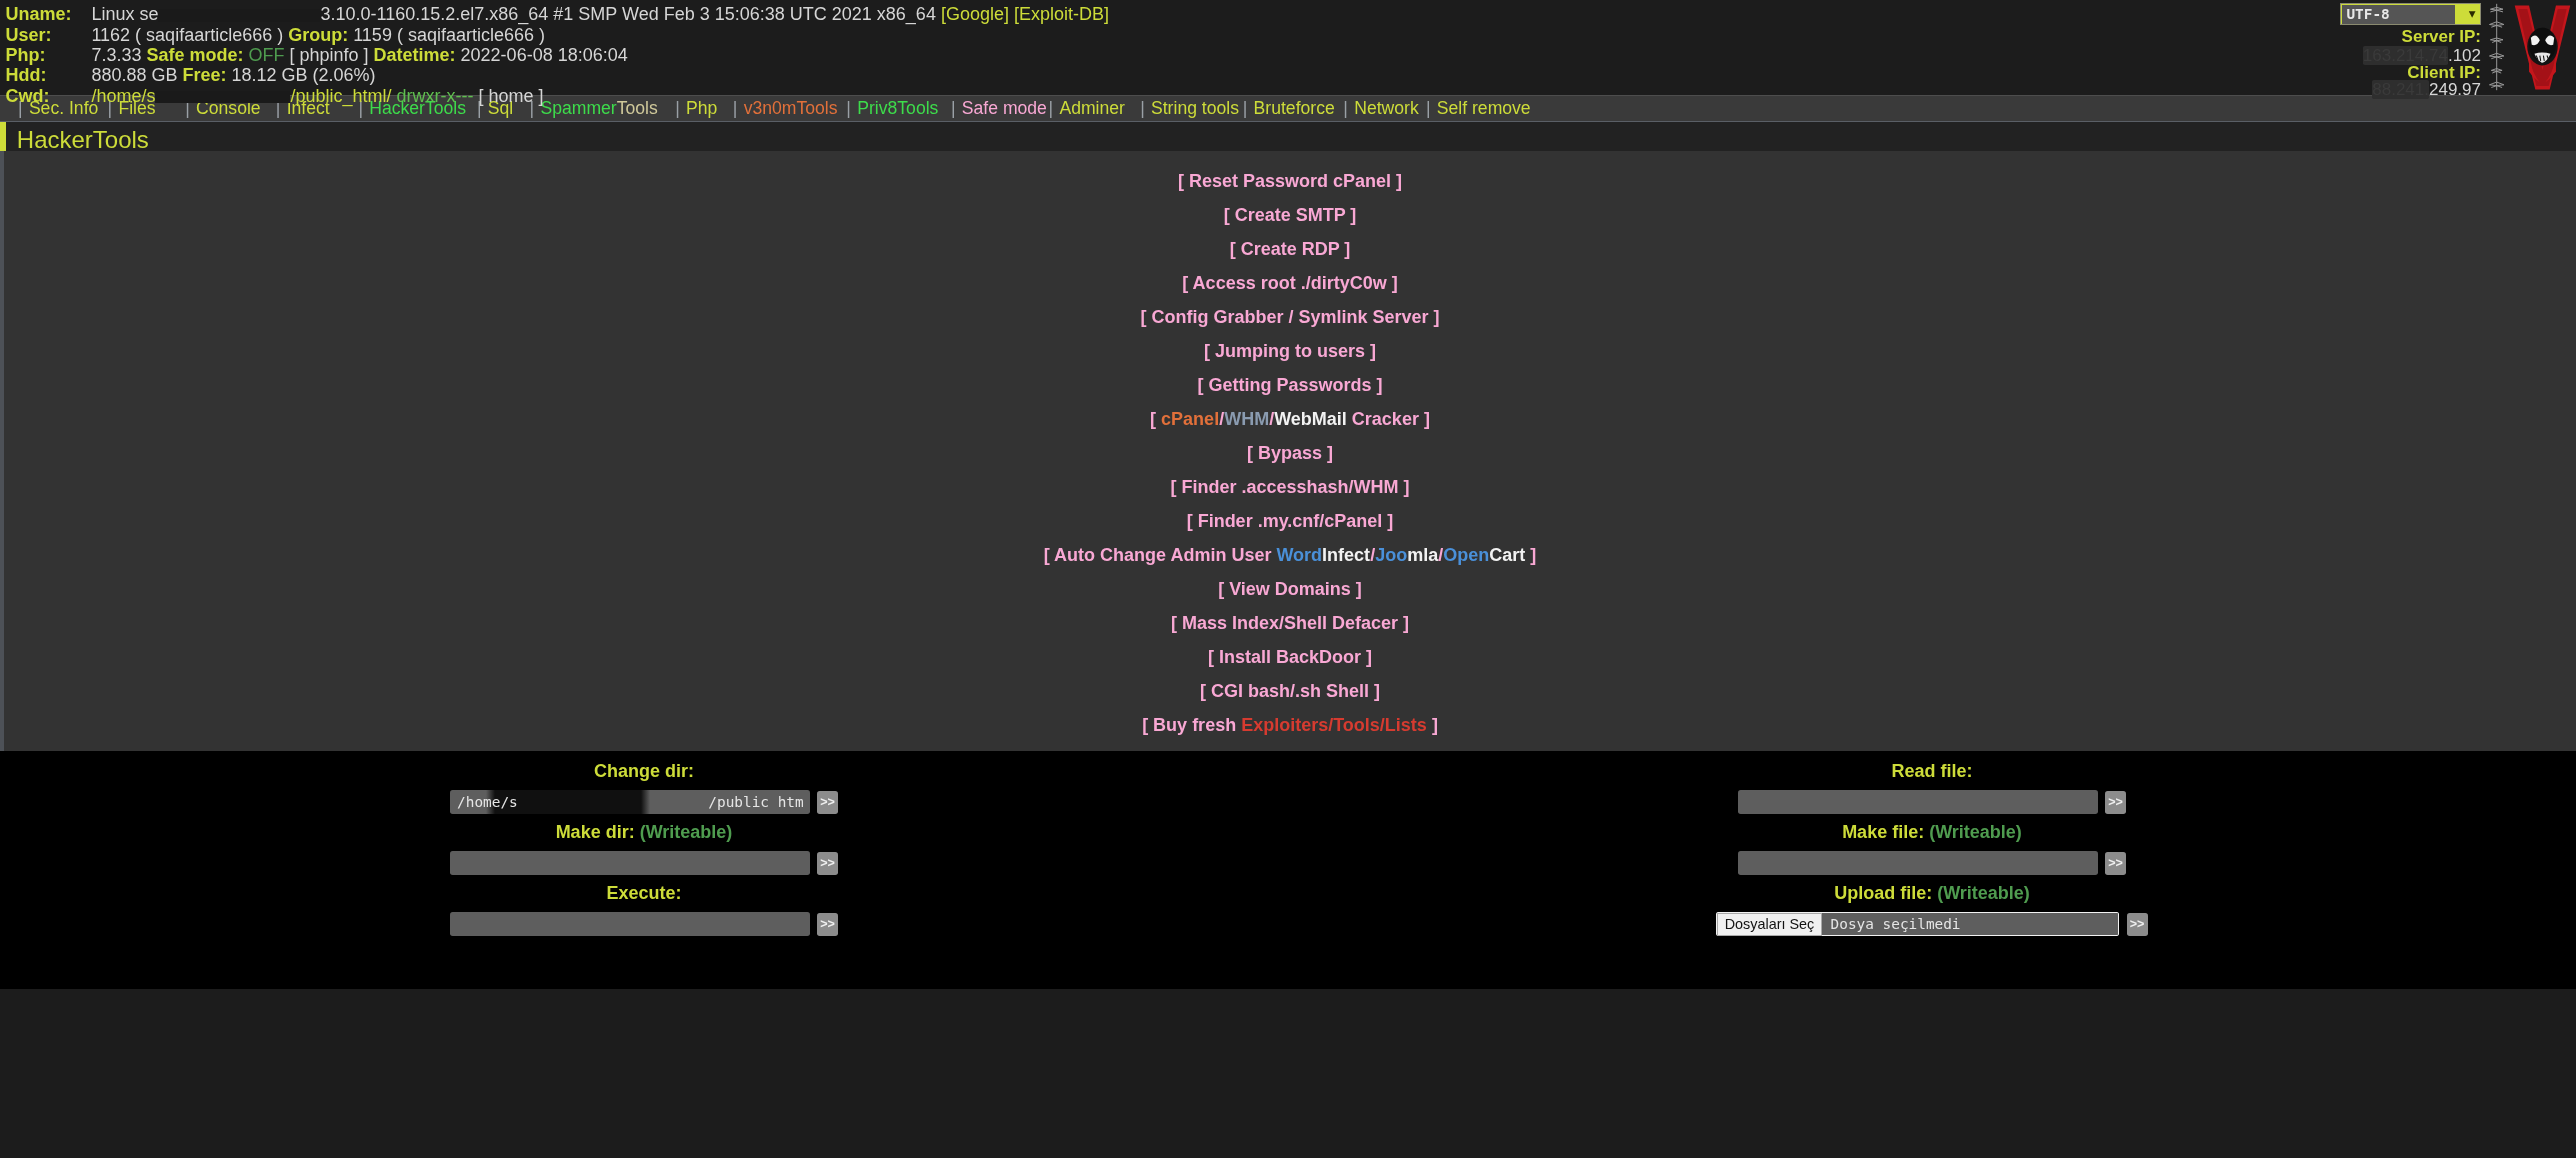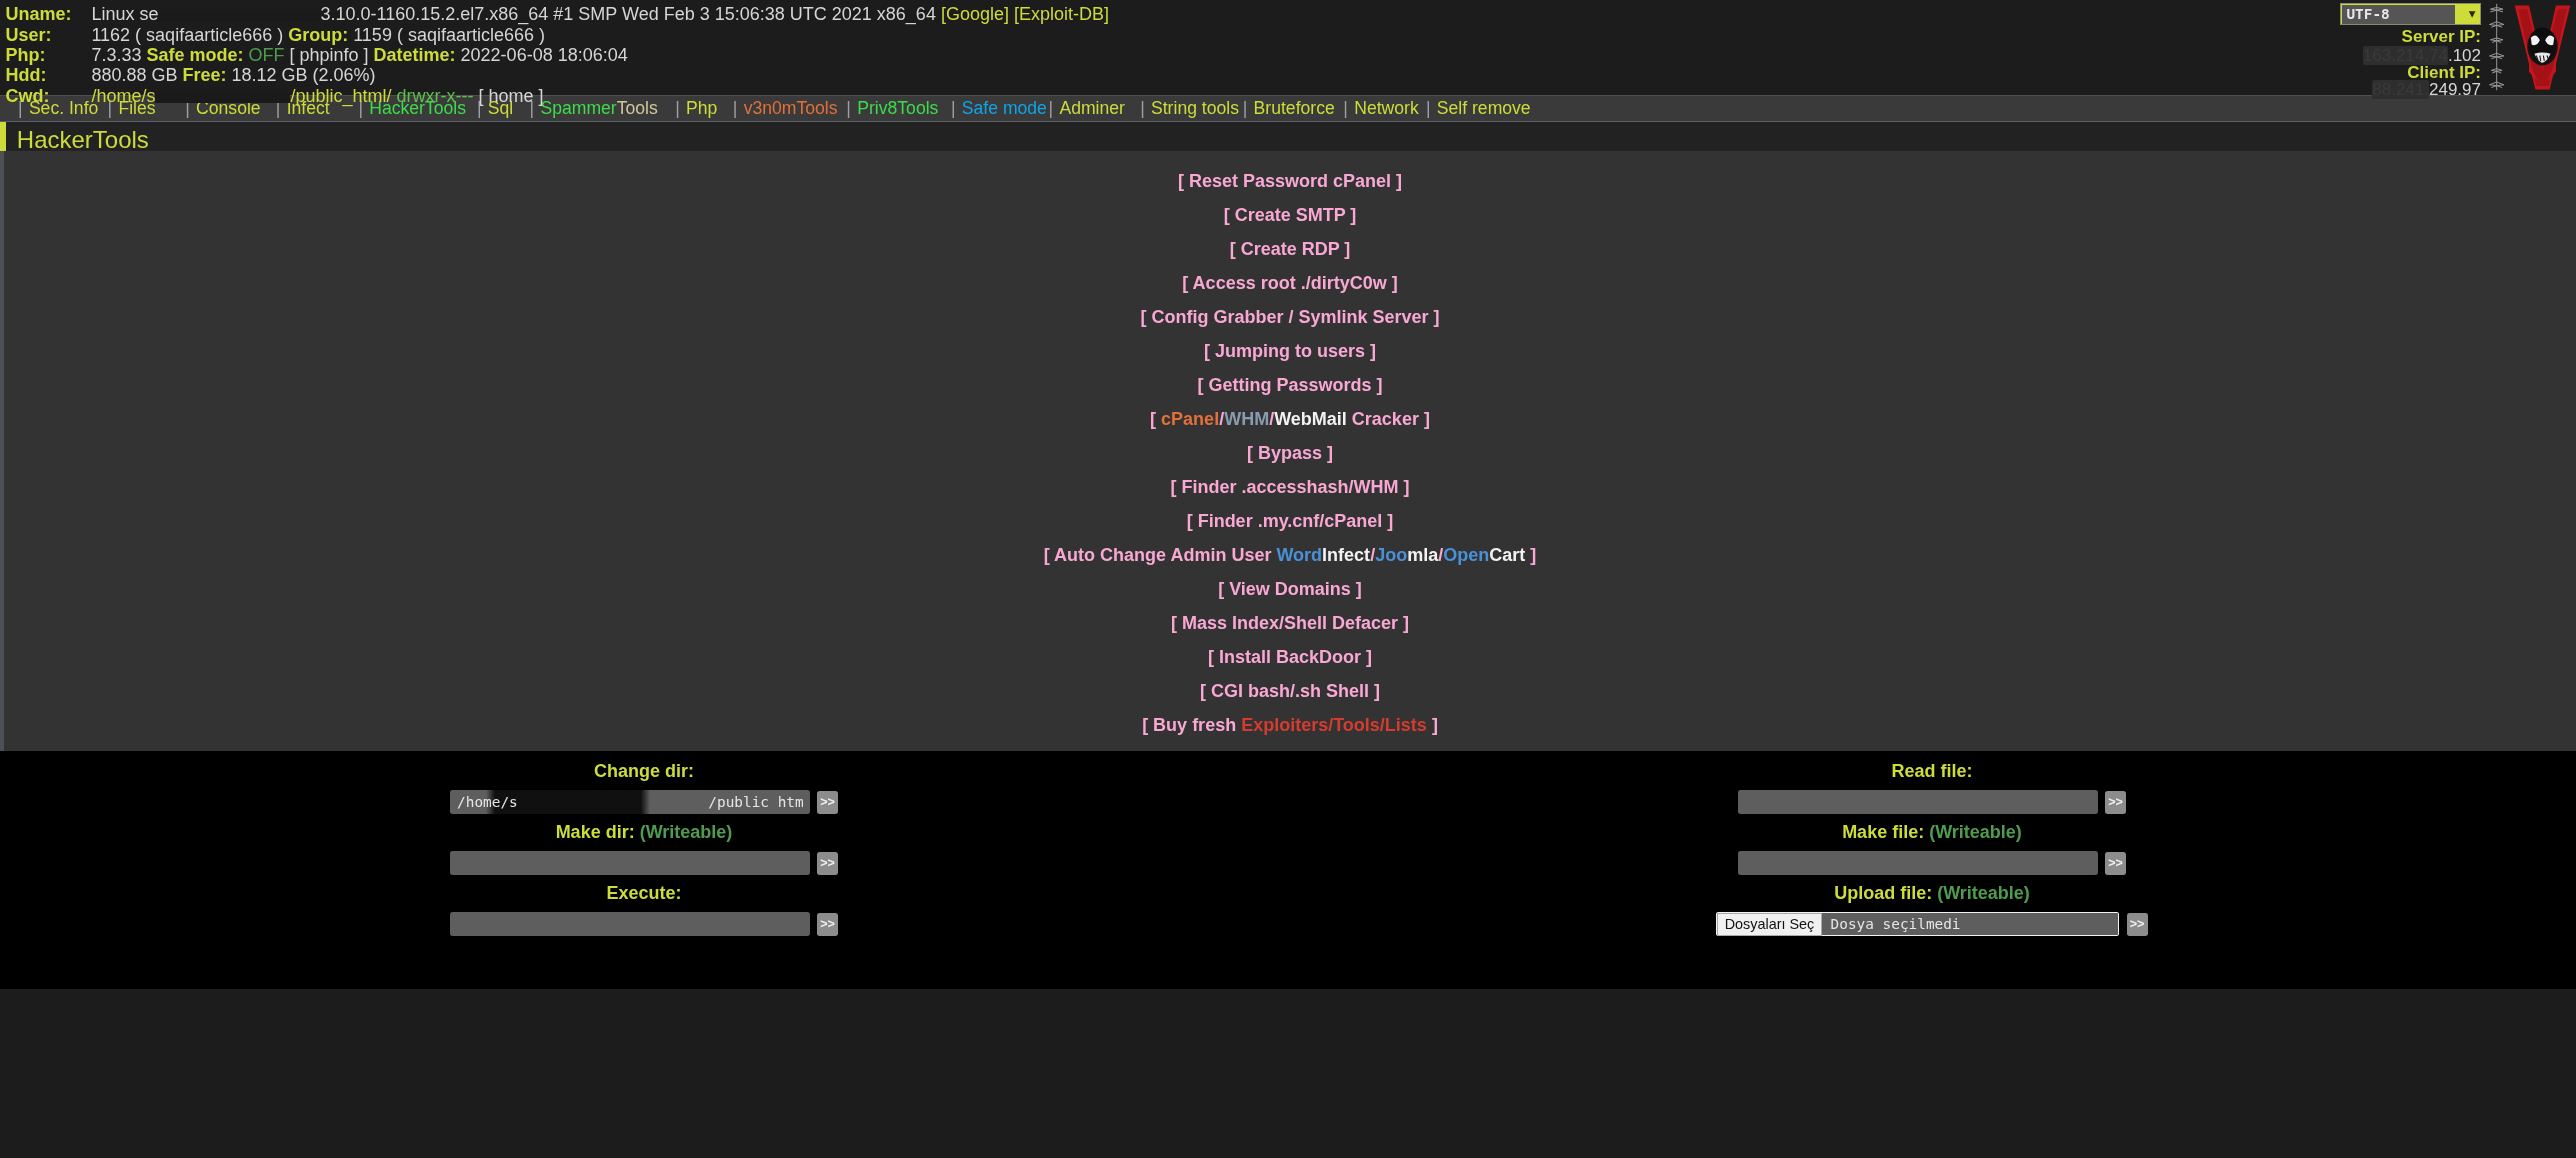--- a/index.html
+++ b/index.html
@@ -327,21 +327,21 @@
     <a href="#" class="navitem" style="width: 86px;"><span class="pipe">|</span><span class="nv-sp" style="color: rgb(205, 220, 57);">Sec. Info</span></a>
     <a href="#" class="navitem" style="width: 74px;"><span class="pipe">|</span><span class="nv-sp" style="color: rgb(205, 220, 57);">Files</span></a>
     <a href="#" class="navitem" style="width: 87px;"><span class="pipe">|</span><span class="nv-sp" style="color: rgb(205, 220, 57);">Console</span></a>
     <a href="#" class="navitem" style="width: 79px;"><span class="pipe">|</span><span class="nv-sp" style="color: rgb(205, 220, 57);">Infect</span></a>
     <a href="#" class="navitem" style="width: 115px;"><span class="pipe">|</span><span class="nv-sp" style="color: rgb(61, 220, 75);">HackerTools</span></a>
     <a href="#" class="navitem" style="width: 49px;"><span class="pipe">|</span><span class="nv-sp" style="color: rgb(205, 220, 57);">Sql</span></a>
     <a href="#" class="navitem" style="width: 142px;"><span class="pipe">|</span><span class="nv-sp" style="color: rgb(61, 220, 75);">Spammer</span><span class="nv-sp" style="color: rgb(207, 200, 154); text-align: center;">Tools</span></a>
     <a href="#" class="navitem" style="width: 54px;"><span class="pipe">|</span><span class="nv-sp" style="color: rgb(205, 220, 57);">Php</span></a>
     <a href="#" class="navitem" style="width: 110px;"><span class="pipe">|</span><span class="nv-sp" style="color: rgb(226, 112, 58);">v3n0mTools</span></a>
     <a href="#" class="navitem" style="width: 101px;"><span class="pipe">|</span><span class="nv-sp" style="color: rgb(61, 220, 75);">Priv8Tools</span></a>
-    <a href="#" class="navitem" style="width: 94px;"><span class="pipe">|</span><span class="nv-sp" style="color: #0ea5e9;">Safe mode</span></a>
+    <a href="#" class="navitem" style="width: 94px;"><span class="pipe">|</span><span class="nv-sp" style="color: #f9a8d4;">Safe mode</span></a>
     <a href="#" class="navitem" style="width: 88px;"><span class="pipe">|</span><span class="nv-sp" style="color: rgb(205, 220, 57);">Adminer</span></a>
     <a href="#" class="navitem" style="width: 99px;"><span class="pipe">|</span><span class="nv-sp" style="color: rgb(205, 220, 57);">String tools</span></a>
     <a href="#" class="navitem" style="width: 97px;"><span class="pipe">|</span><span class="nv-sp" style="color: rgb(205, 220, 57);">Bruteforce</span></a>
     <a href="#" class="navitem" style="width: 79px;"><span class="pipe">|</span><span class="nv-sp" style="color: rgb(205, 220, 57);">Network</span></a>
     <a href="#" class="navitem" style="width: 99px;"><span class="pipe">|</span><span class="nv-sp" style="color: rgb(205, 220, 57);">Self remove</span></a>
   </div>
 
 <div class="page-title">HackerTools</div>
 
 <div class="content" id="tools-list">

